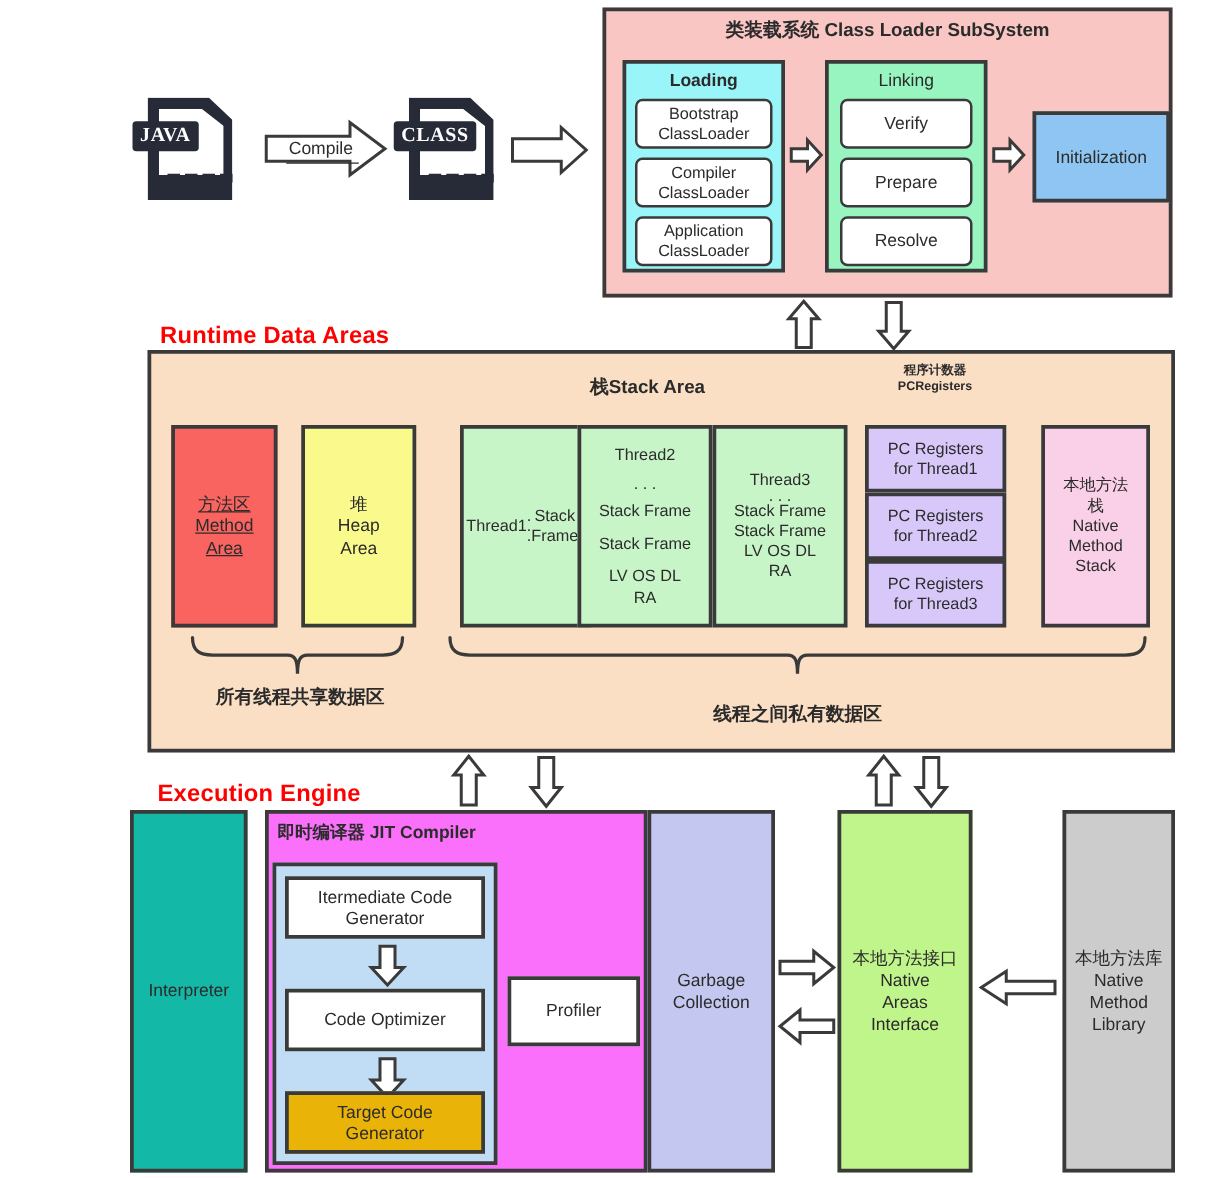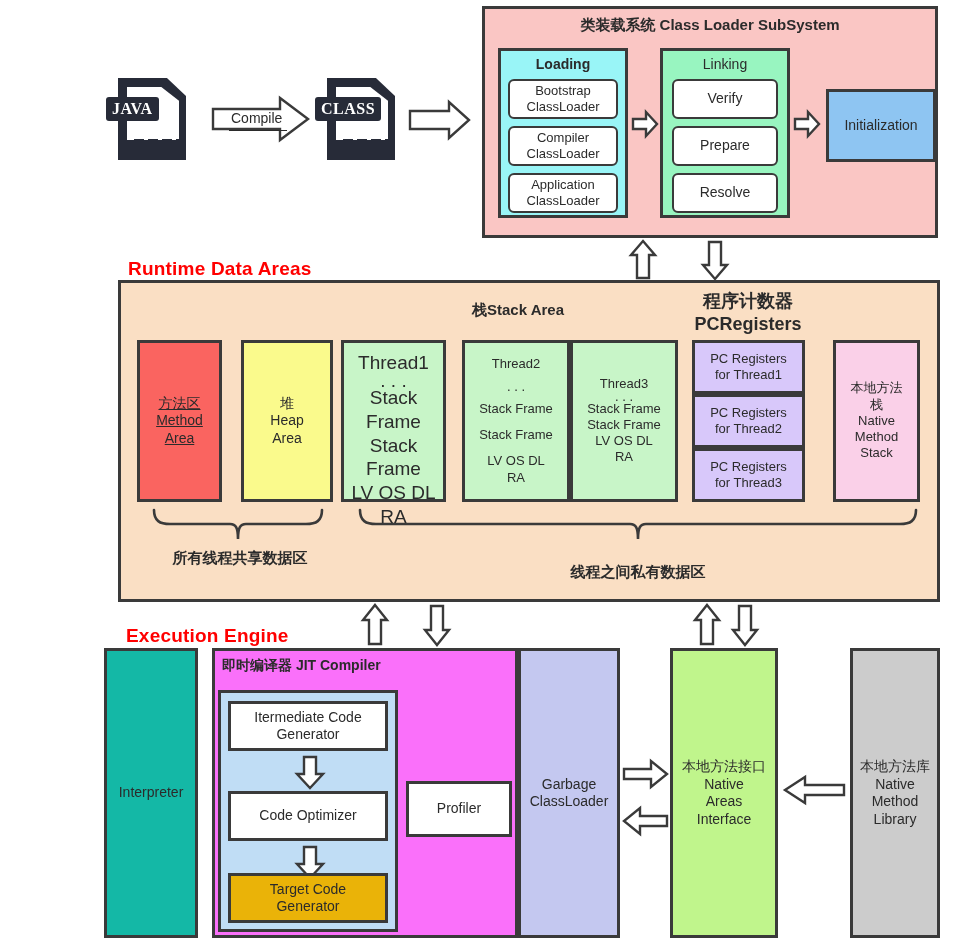--- a/index.html
+++ b/index.html
@@ -103,31 +103,31 @@
   <path d="M13 1 L25 15 H19 V38 H7 V15 H1 Z"></path>
 </svg>
 <svg class="ar" style="left:702px;top:240px;width:26px;height:40px;" viewBox="0 0 26 40">
   <path d="M13 39 L25 25 H19 V2 H7 V25 H1 Z"></path>
 </svg>
 
 <div class="sec-title" style="left:128px;top:258px;">Runtime Data Areas</div>
 <div class="box" style="left:118px;top:280px;width:822px;height:322px;background:#fadfc4;"></div>
 
 <div class="ttl" style="left:357px;top:300px;width:322px;font-size:15px;font-weight:bold;">栈Stack Area</div>
-<div class="ttl" style="left:686px;top:290px;width:124px;font-size:18px;font-weight:bold;">程序计数器
+<div class="ttl" style="left:686px;top:290px;width:124px;font-size:10px;font-weight:bold;">程序计数器
 PCRegisters</div>
 
 <div class="box" style="left:137px;top:340px;width:85px;height:162px;background:#fa6460;font-size:14px;white-space:pre-line;text-decoration:underline;">方法区
 Method
 Area</div>
 <div class="box" style="left:241px;top:340px;width:92px;height:162px;background:#fafa8c;font-size:14px;white-space:pre-line;">堆
 Heap
 Area</div>
 
-<div class="box" style="left:341px;top:340px;width:105px;height:162px;background:#c8f5c8;flex-direction:column;justify-content:space-around;padding:8px 2px;font-size:19px;">
+<div class="box" style="left:368px;top:340px;width:105px;height:162px;background:#c8f5c8;flex-direction:row;justify-content:space-around;padding:8px 2px;font-size:13px;">
   <span>Thread1</span>
   <span style="line-height:.6;">. . .</span>
   <span>Stack Frame</span>
   <span>Stack Frame</span>
   <span style="white-space:pre-line;">LV OS DL RA</span>
 </div>
 <div class="box" style="left:462px;top:340px;width:108px;height:162px;background:#c8f5c8;flex-direction:column;justify-content:space-around;padding:8px 2px;font-size:13px;">
   <span>Thread2</span>
   <span style="line-height:.6;">. . .</span>
   <span>Stack Frame</span>
@@ -196,21 +196,21 @@
 <div class="box" style="left:228px;top:791px;width:160px;height:50px;background:#ffffff;font-size:14px;">Code Optimizer</div>
 <svg class="ar" style="left:296px;top:845px;width:28px;height:34px;" viewBox="0 0 28 34">
   <path d="M14 33 L27 19 H20 V2 H8 V19 H1 Z"></path>
 </svg>
 <div class="box" style="left:228px;top:873px;width:160px;height:50px;background:#eab308;font-size:14px;white-space:pre-line;">Target Code
 Generator</div>
 
 <div class="box" style="left:406px;top:781px;width:106px;height:56px;background:#ffffff;font-size:14px;">Profiler</div>
 
 <div class="box" style="left:518px;top:648px;width:102px;height:290px;background:#c4c8f0;font-size:14px;white-space:pre-line;">Garbage
-ClassLoader</div>
+Collection</div>
 
 <svg class="ar" style="left:623px;top:759px;width:46px;height:30px;" viewBox="0 0 46 30">
   <path d="M1 10 H28 V2 L44 15 L28 28 V20 H1 Z"></path>
 </svg>
 <svg class="ar" style="left:623px;top:806px;width:46px;height:30px;" viewBox="0 0 46 30">
   <path d="M44 10 H17 V2 L1 15 L17 28 V20 H44 Z"></path>
 </svg>
 
 <div class="box" style="left:670px;top:648px;width:108px;height:290px;background:#c0f58c;font-size:14px;white-space:pre-line;">本地方法接口
 Native

